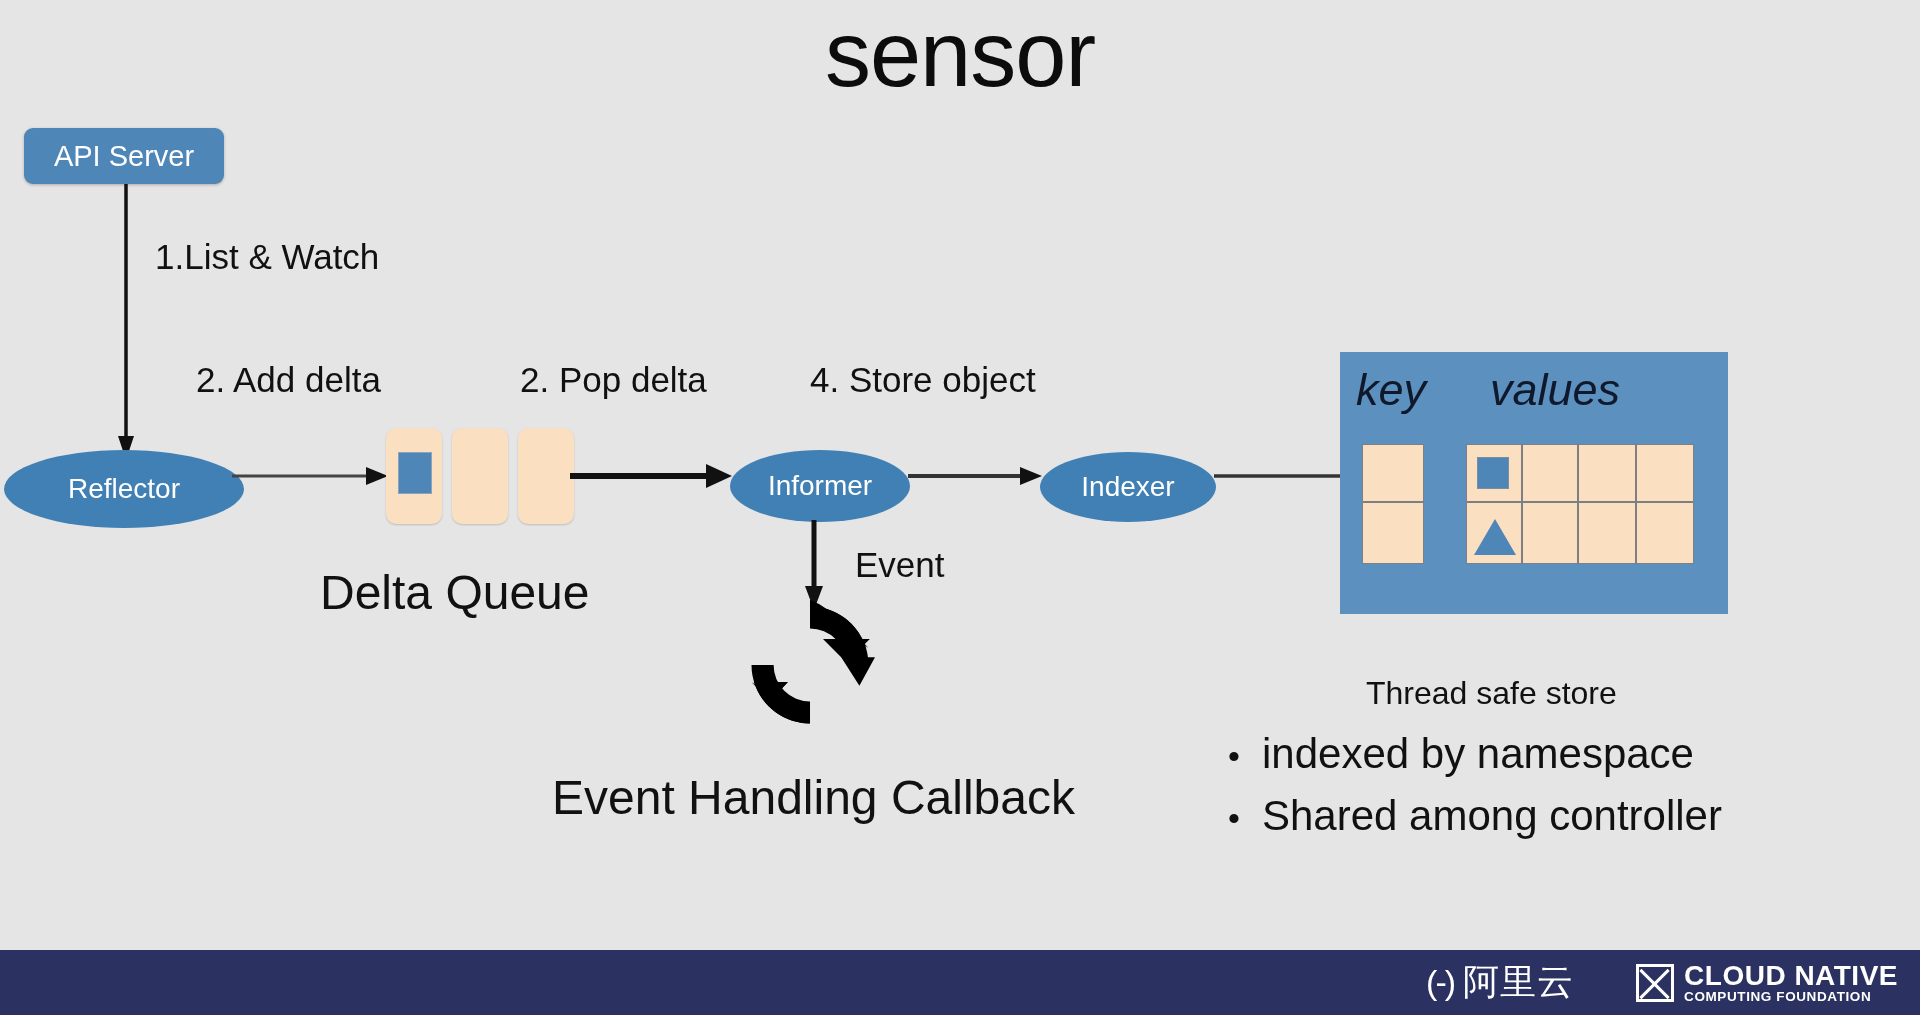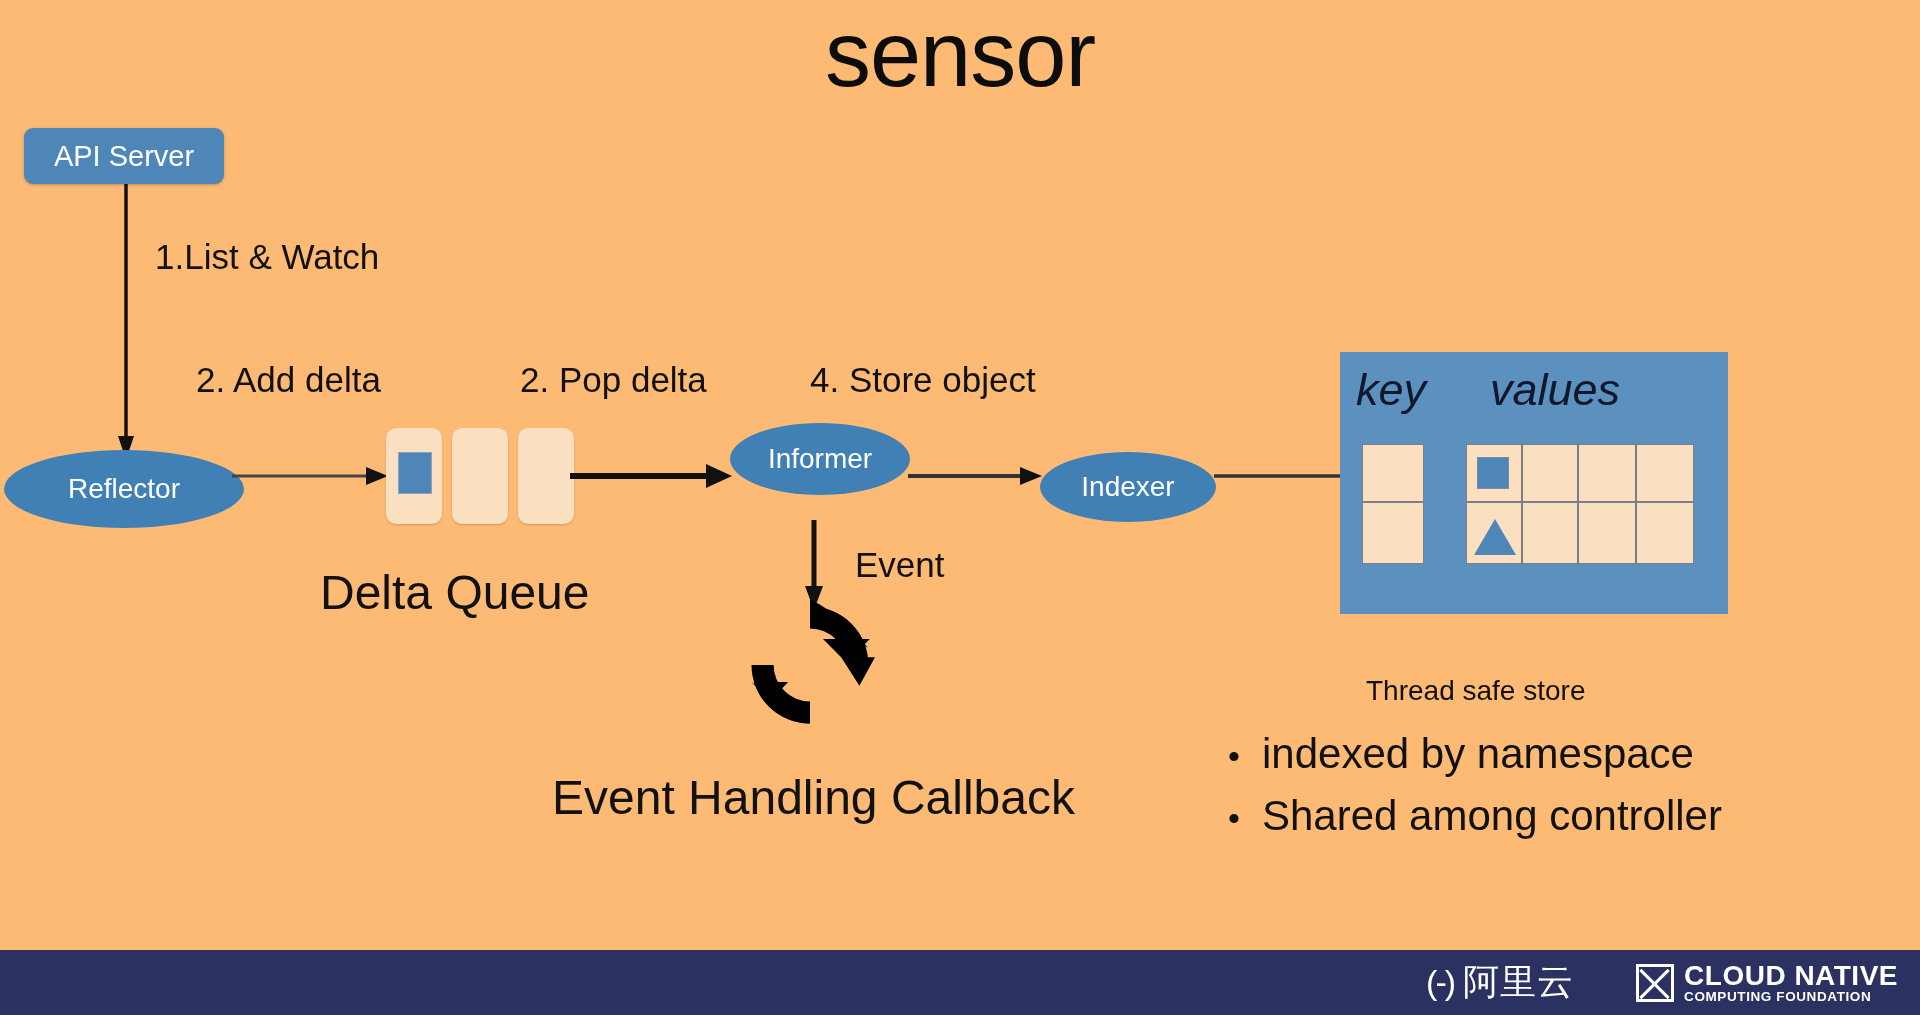--- a/index.html
+++ b/index.html
@@ -7,21 +7,21 @@
     width: 1920px;
     height: 1015px;
     background: #ffffff;
     font-family: "Liberation Sans", sans-serif;
     overflow: hidden;
   }
   #slide {
     position: relative;
     width: 1920px;
     height: 1015px;
-    background: #fdba74;
+    background: #e5e5e5;
   }
 
   
   .title {
     position: absolute;
     left: 0; right: 0;
     top: 6px;
     text-align: center;
     font-size: 92px;
     font-weight: 400;
@@ -110,21 +110,21 @@
     width: 0; height: 0;
     border-left: 21px solid transparent;
     border-right: 21px solid transparent;
     border-bottom: 36px solid #4E86B8;
   }
 
   
   .store-caption {
     position: absolute;
     color: #111111;
-    font-size: 28px;
+    font-size: 32px;
     white-space: nowrap;
     text-align: center;
   }
   .bullet-row {
     position: absolute;
     display: flex;
     align-items: baseline;
     color: #111111;
     font-size: 42px;
     white-space: nowrap;
@@ -206,21 +206,21 @@
   <div class="dq-box" style="left:452px; top:428px; width:56px; height:96px;"></div>
   <div class="dq-box" style="left:518px; top:428px; width:56px; height:96px;"></div>
 
   <div class="lbl-big" style="left:320px; top:565px;">Delta Queue</div>
 
   <svg class="arrow-svg" style="left:570px; top:466px; width:165px; height:50px;">
     <line x1="0" y1="10" x2="142" y2="10" stroke="#111111" stroke-width="6"></line>
     <polygon points="162,10 136,-2 136,22" fill="#111111"></polygon>
   </svg>
 
-  <div class="ellipse" style="left:730px; top:423px; width:180px; height:72px;justify-content:center;">
+  <div class="ellipse" style="left:730px; top:450px; width:180px; height:72px;justify-content:center;">
     <span>Informer</span>
   </div>
 
   <svg class="arrow-svg" style="left:908px; top:466px; width:140px; height:50px;">
     <line x1="0" y1="10" x2="116" y2="10" stroke="#333333" stroke-width="4"></line>
     <polygon points="134,10 112,1 112,19" fill="#111111"></polygon>
   </svg>
 
   <div class="ellipse" style="left:1040px; top:452px; width:176px; height:70px;">
     <span>Indexer</span>

